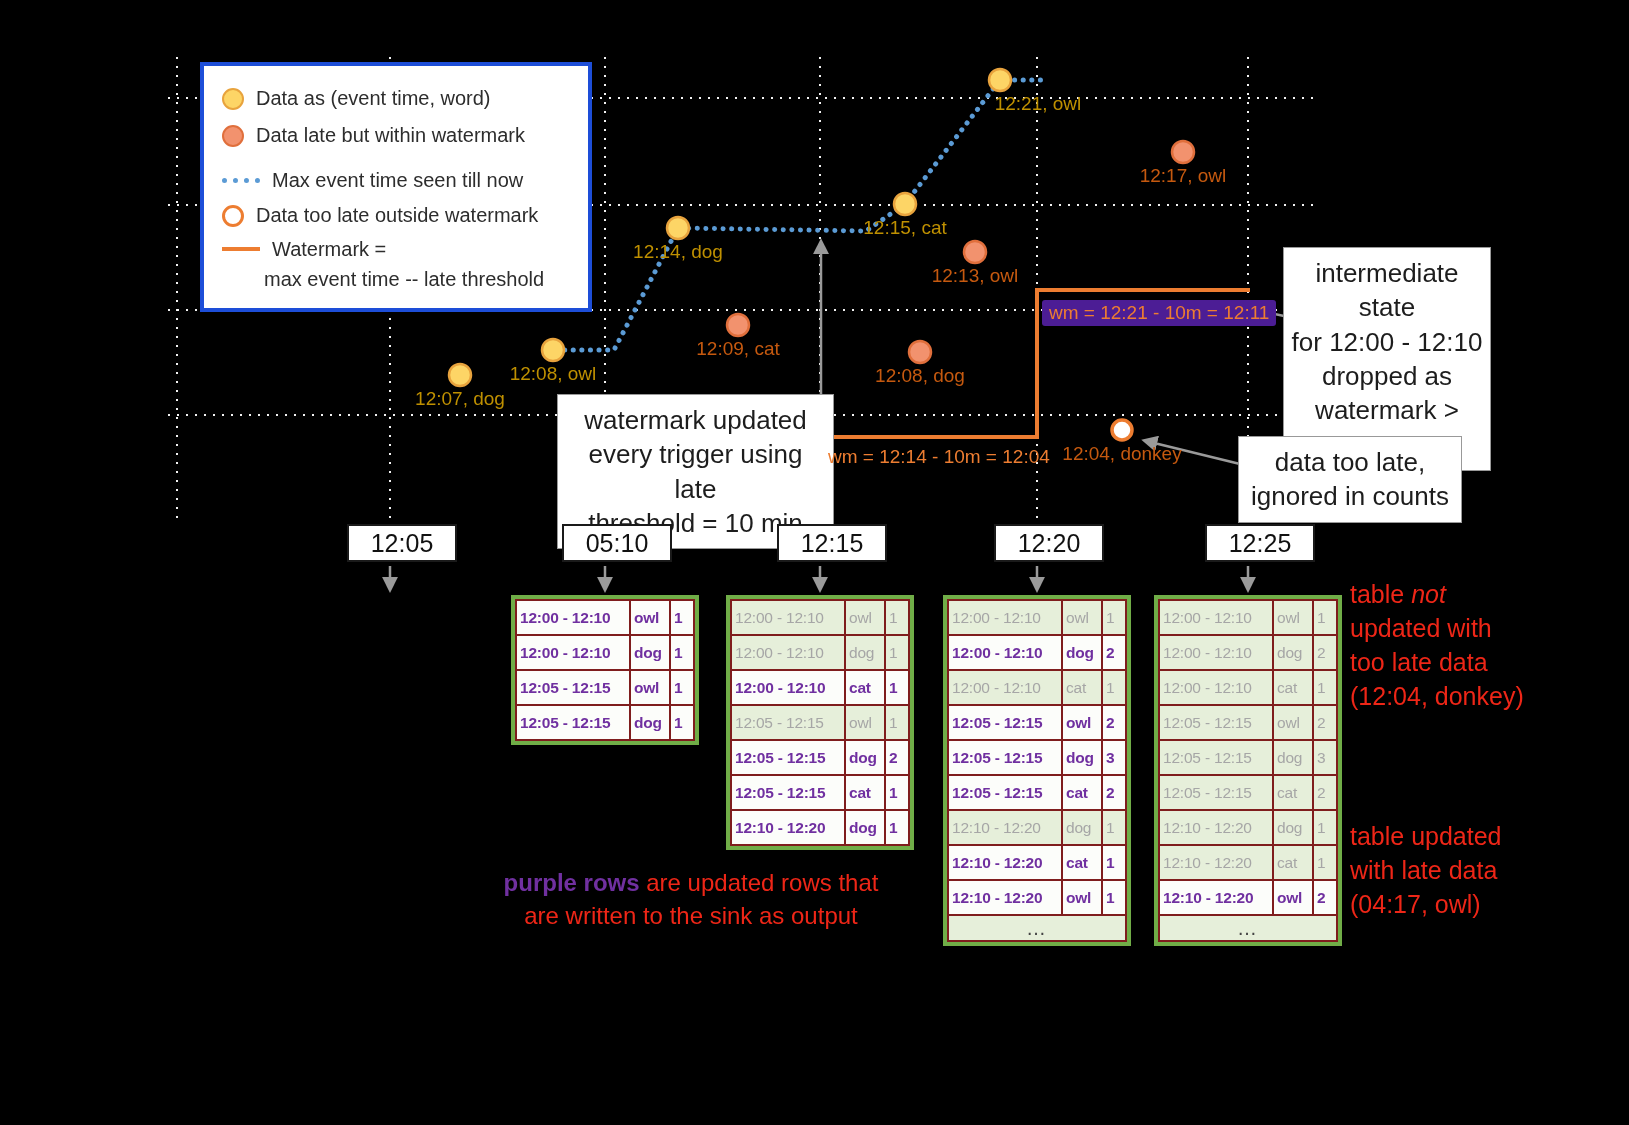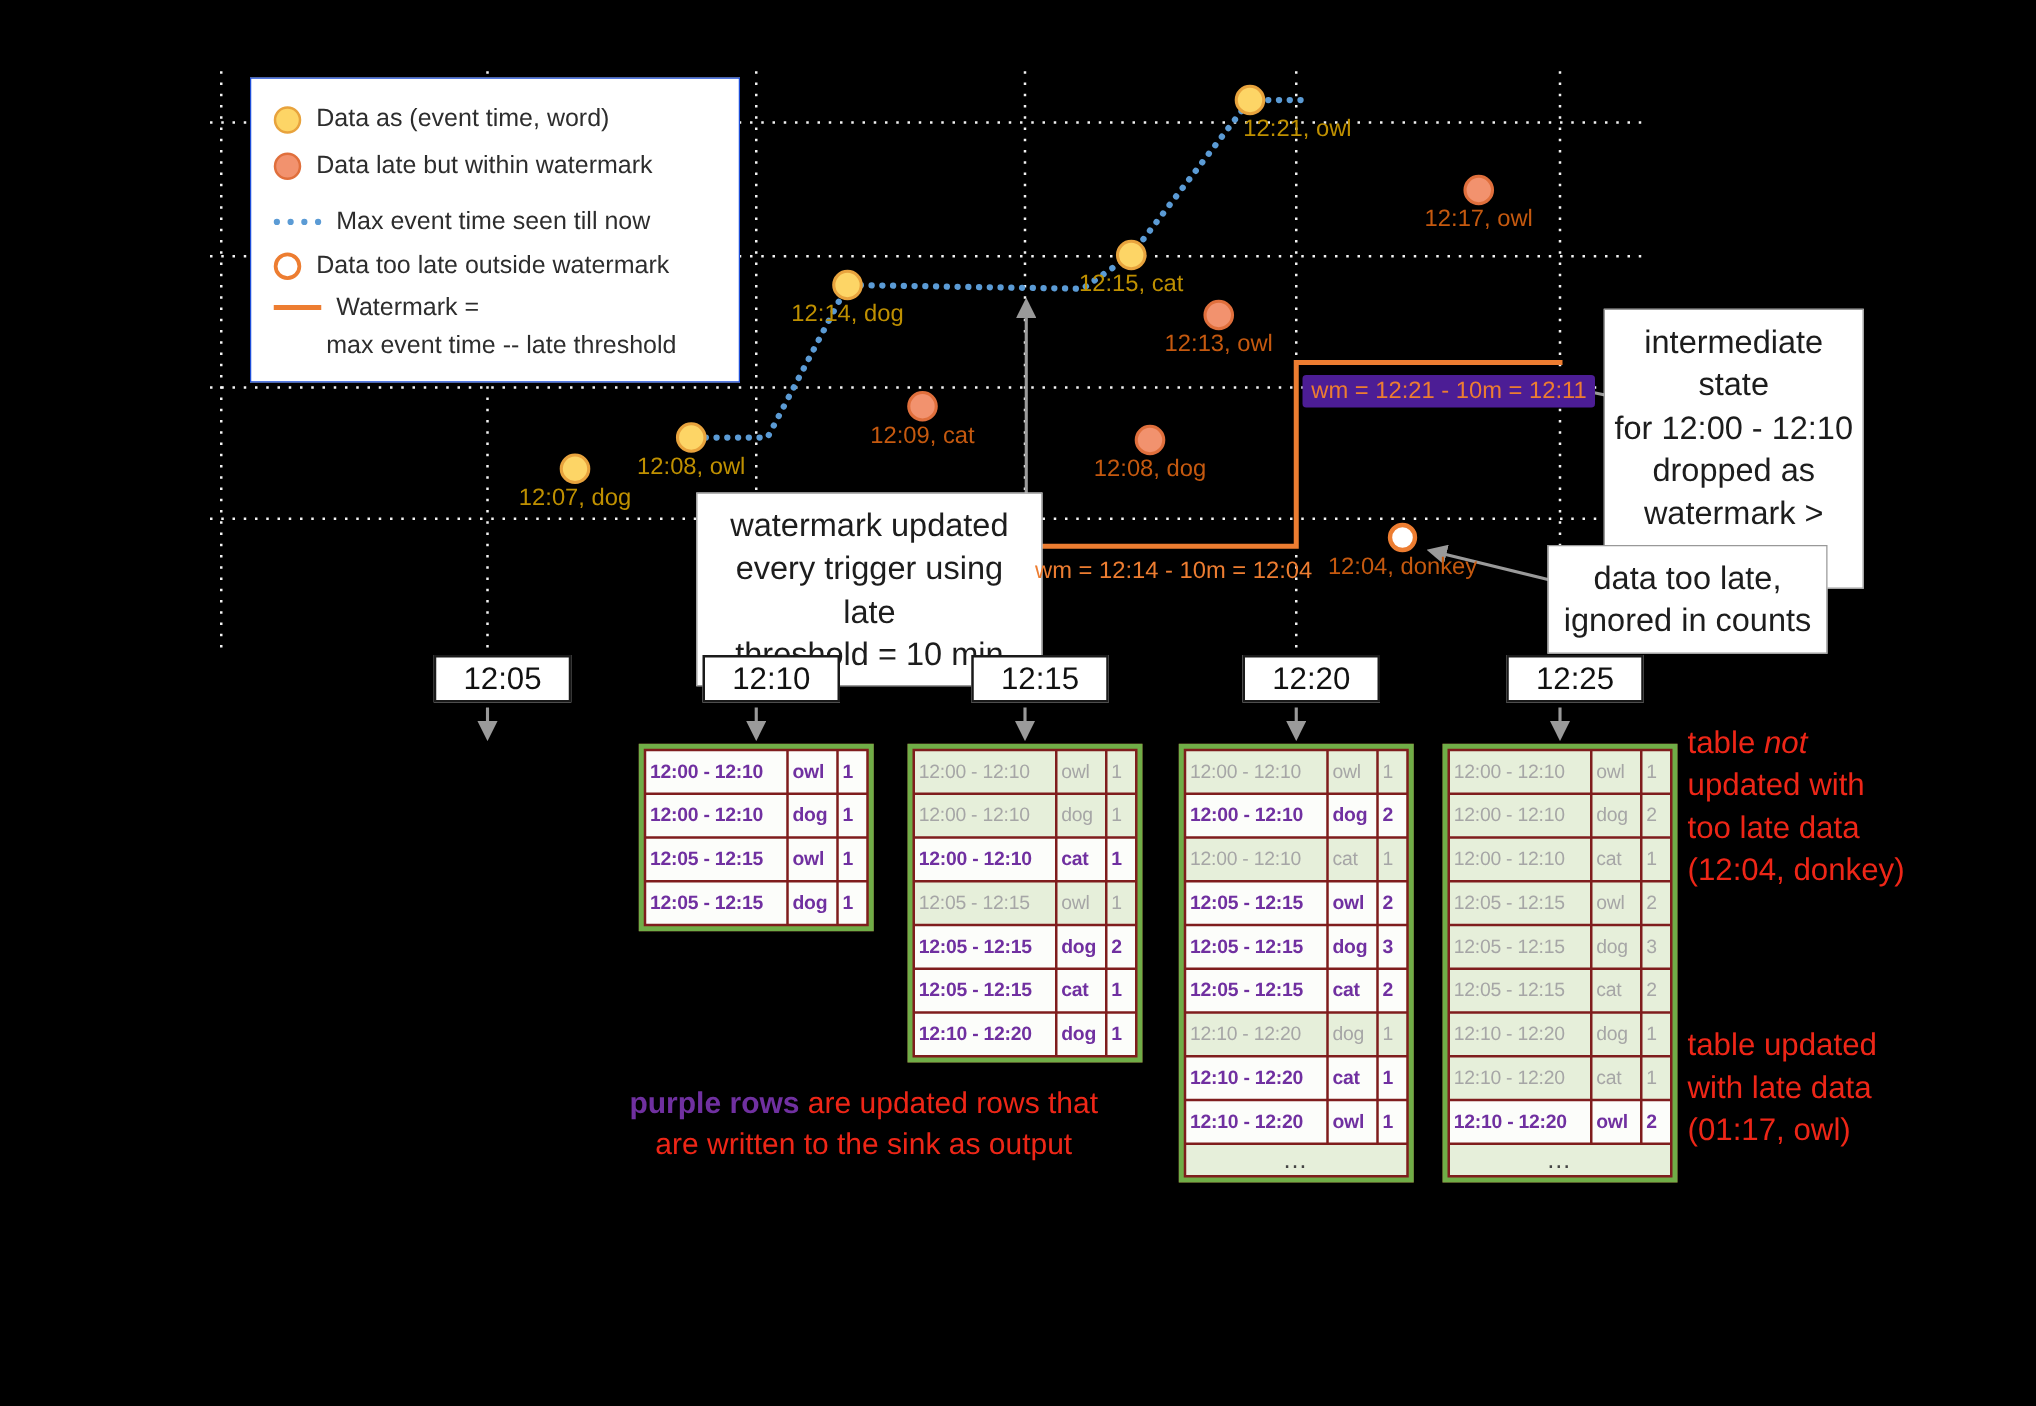--- a/index.html
+++ b/index.html
@@ -19,21 +19,21 @@
 
   
   .pt.ontime{fill:var(--c-ontime_fill,#fdd566);stroke:var(--c-ontime_stroke,#e8a33d);stroke-width:2.5;}
   .pt.late{fill:var(--c-late_fill,#f2926e);stroke:var(--c-late_stroke,#e06f3c);stroke-width:2.5;}
   .pt.too_late{fill:#fff;stroke:var(--c-orange,#ed7d31);stroke-width:3.5;}
   .pt-label{position:absolute;transform:translateX(-50%);font-size:19px;white-space:nowrap;}
   .pt-label.ontime{color:var(--c-ontime_label,#bf9000);}
   .pt-label.late,.pt-label.too_late{color:var(--c-late_label,#c5590f);}
 
   
-  .legend{position:absolute;left:200px;top:62px;width:392px;background:#fff;border:1px solid #1d4ed8;
+  .legend{position:absolute;left:200px;top:62px;width:392px;background:#fff;border:4px solid #1d4ed8;
     padding:14px 10px;display:flex;flex-direction:column;box-sizing:border-box;}
   .lg-row{display:flex;align-items:center;height:37px;}
   .lg-row.gap{margin-top:10px;height:33px;}
   .lg-row.short{height:30px;align-items:center;}
   .lg-row.cont{height:30px;padding-left:50px;}
   .sw{flex:none;margin:0 12px 0 8px;}
   .sw.circ{width:22px;height:22px;border-radius:50%;box-sizing:border-box;}
   .sw.circ.ontime{background:var(--c-ontime_fill,#fdd566);border:2.5px solid var(--c-ontime_stroke,#e8a33d);}
   .sw.circ.late{background:var(--c-late_fill,#f2926e);border:2.5px solid var(--c-late_stroke,#e06f3c);}
   .sw.circ.toolate{background:#fff;border:3px solid var(--c-orange,#ed7d31);}
@@ -179,21 +179,21 @@
 for 12:00 - 12:10
 dropped as
 watermark &gt; 12:10</div>
   <div class="callout" id="callout-too-late">data too late,
 ignored in counts</div>
 
   <div class="wm-label" id="wm1">wm = 12:14 - 10m = 12:04</div>
   <div class="wm-label" id="wm2">wm = 12:21 - 10m = 12:11</div>
 
   <div class="trigger-box" style="left:335px">12:05</div>
-  <div class="trigger-box" style="left:550px">12:10</div>
+  <div class="trigger-box" style="left:550px">05:10</div>
   <div class="trigger-box" style="left:765px">12:15</div>
   <div class="trigger-box" style="left:982px">12:20</div>
   <div class="trigger-box" style="left:1193px">12:25</div>
 
   <div class="rtable" style="left:511px">
       <div class="trow updated">
         <div class="tcell window">12:00 - 12:10</div>
         <div class="tcell word">owl</div>
         <div class="tcell count">1</div>
       </div>
@@ -346,16 +346,16 @@
       </div>
       <div class="trow-ellipsis">…</div>
     </div>
 
   <div class="note" id="note-not-updated"><span class="seg-red">table </span><span class="seg-red-italic">not</span><span class="seg-red">
 updated with
 too late data
 (12:04, donkey)</span></div>
   <div class="note" id="note-updated-late">table updated
 with late data
-(01:17, owl)</div>
+(04:17, owl)</div>
   <div class="note" id="note-purple-rows"><span class="seg-purple">purple rows</span><span class="seg-red"> are updated rows that are written to the sink as output</span></div>
 
 </div>
 
 </body></html>

